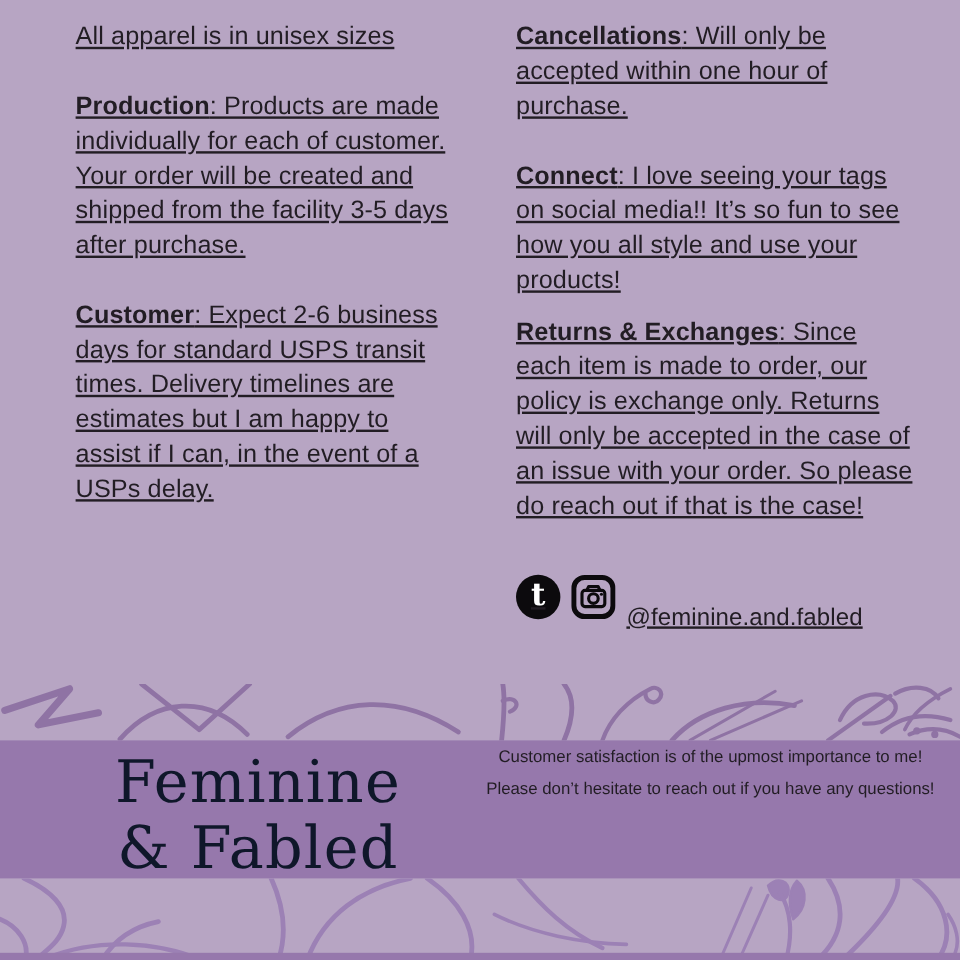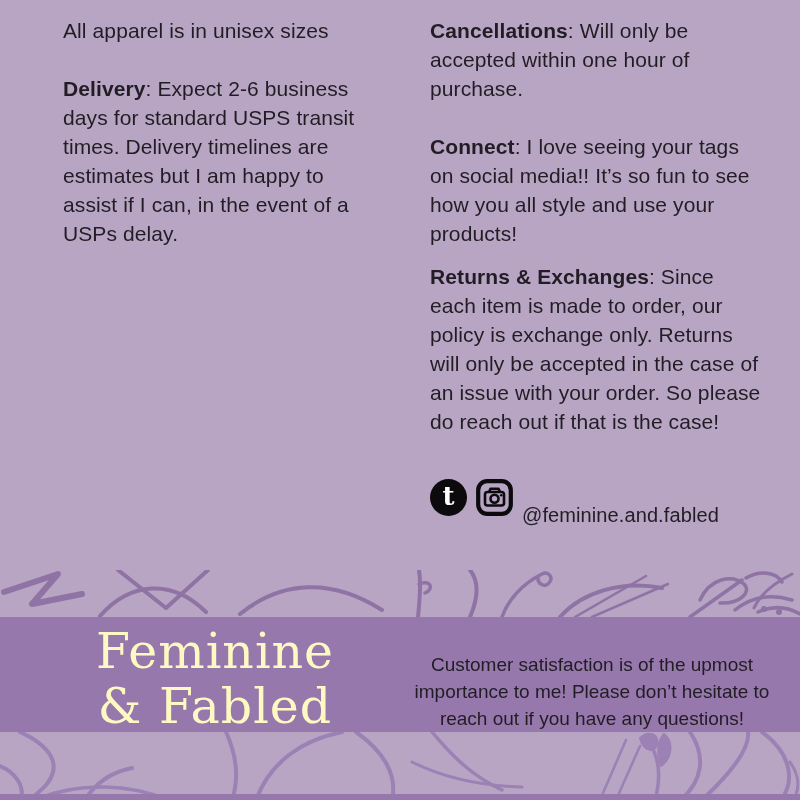--- a/index.html
+++ b/index.html
@@ -6,21 +6,21 @@
   html, body { margin: 0; padding: 0; }
   body {
     width: 800px; height: 800px;
     font-family: "Liberation Sans", sans-serif;
     background: #b7a5c3;
     color: #221d24;
   }
   .poster { position: relative; width: 800px; height: 800px; overflow: hidden; background: #b7a5c3; }
 
   
-  .col { position: absolute; top: 16px; font-size: 21px; line-height: 29px; letter-spacing: .1px; }
+  .col { position: absolute; top: 16px; font-size: 21px; line-height: 29px; letter-spacing: .1px; text-decoration: underline; }
   .col-left  { left: 63px;  width: 320px; }
   .col-right { left: 430px; width: 334px; }
   .col p { margin: 0 0 29px 0; }
   .col strong { font-weight: 700; margin-top: 22px; }
 
   
   .social-row { display: flex; align-items: center; gap: 9px; margin-top: 10px; }
   .tumblr-badge {
     width: 37px; height: 37px; border-radius: 50%;
     background: #0c0a0d; color: #fff;
@@ -38,36 +38,37 @@
 
   
   .band {
     position: absolute; left: 0; top: 617px; width: 800px; height: 115px;
     background: #9678ac;
   }
   .brand {
     position: absolute; left: 0; top: 0; width: 430px; height: 123px;
     display: flex; flex-direction: column; align-items: center; justify-content: center;
     font-family: "DejaVu Serif", serif; font-size: 49px; line-height: 55px;
-    color: #fef9c3; letter-spacing: 1px;
+    color: #0f172a; letter-spacing: 1px;
   }
   .band-message {
     position: absolute; left: 398px; top: 0; width: 388px; height: 115px;
-    display: flex; align-items: flex-end; justify-content: center;
-    text-align: center; font-size: 19px; line-height: 27px; color: #221d24;
+    display: flex; align-items: flex-start; justify-content: center;
+    text-align: center; font-size: 14px; line-height: 27px; color: #221d24;
   }
 </style>
 </head>
 <body>
 
 <div class="poster">
 
   <div class="col col-left">
     <p>All apparel is in unisex sizes</p>
-    <p><strong>Delivery</strong><span>: Expect 2-6 business days for standard USPS transit times. Delivery timelines are estimates but I am happy to assist if I can, in the event of a USPs delay.</span></p>
+    <p><strong>Production</strong><span>: Products are made individually for each of customer. Your order will be created and shipped from the facility 3-5 days after purchase.</span></p>
+    <p><strong>Customer</strong><span>: Expect 2-6 business days for standard USPS transit times. Delivery timelines are estimates but I am happy to assist if I can, in the event of a USPs delay.</span></p>
   </div>
 
   <div class="col col-right">
     <p><strong>Cancellations</strong><span>: Will only be accepted within one hour of purchase.</span></p>
     <p style="margin-bottom:14px;"><strong>Connect</strong><span>: I love seeing your tags on social media!! It’s so fun to see how you all style and use your products!</span></p>
     <p><strong>Returns &amp; Exchanges</strong><span>: Since each item is made to order, our policy is exchange only. Returns will only be accepted in the case of an issue with your order. So please do reach out if that is the case!</span></p>
 
     <div class="social-row">
       <div class="tumblr-badge">
           <span>t</span>

